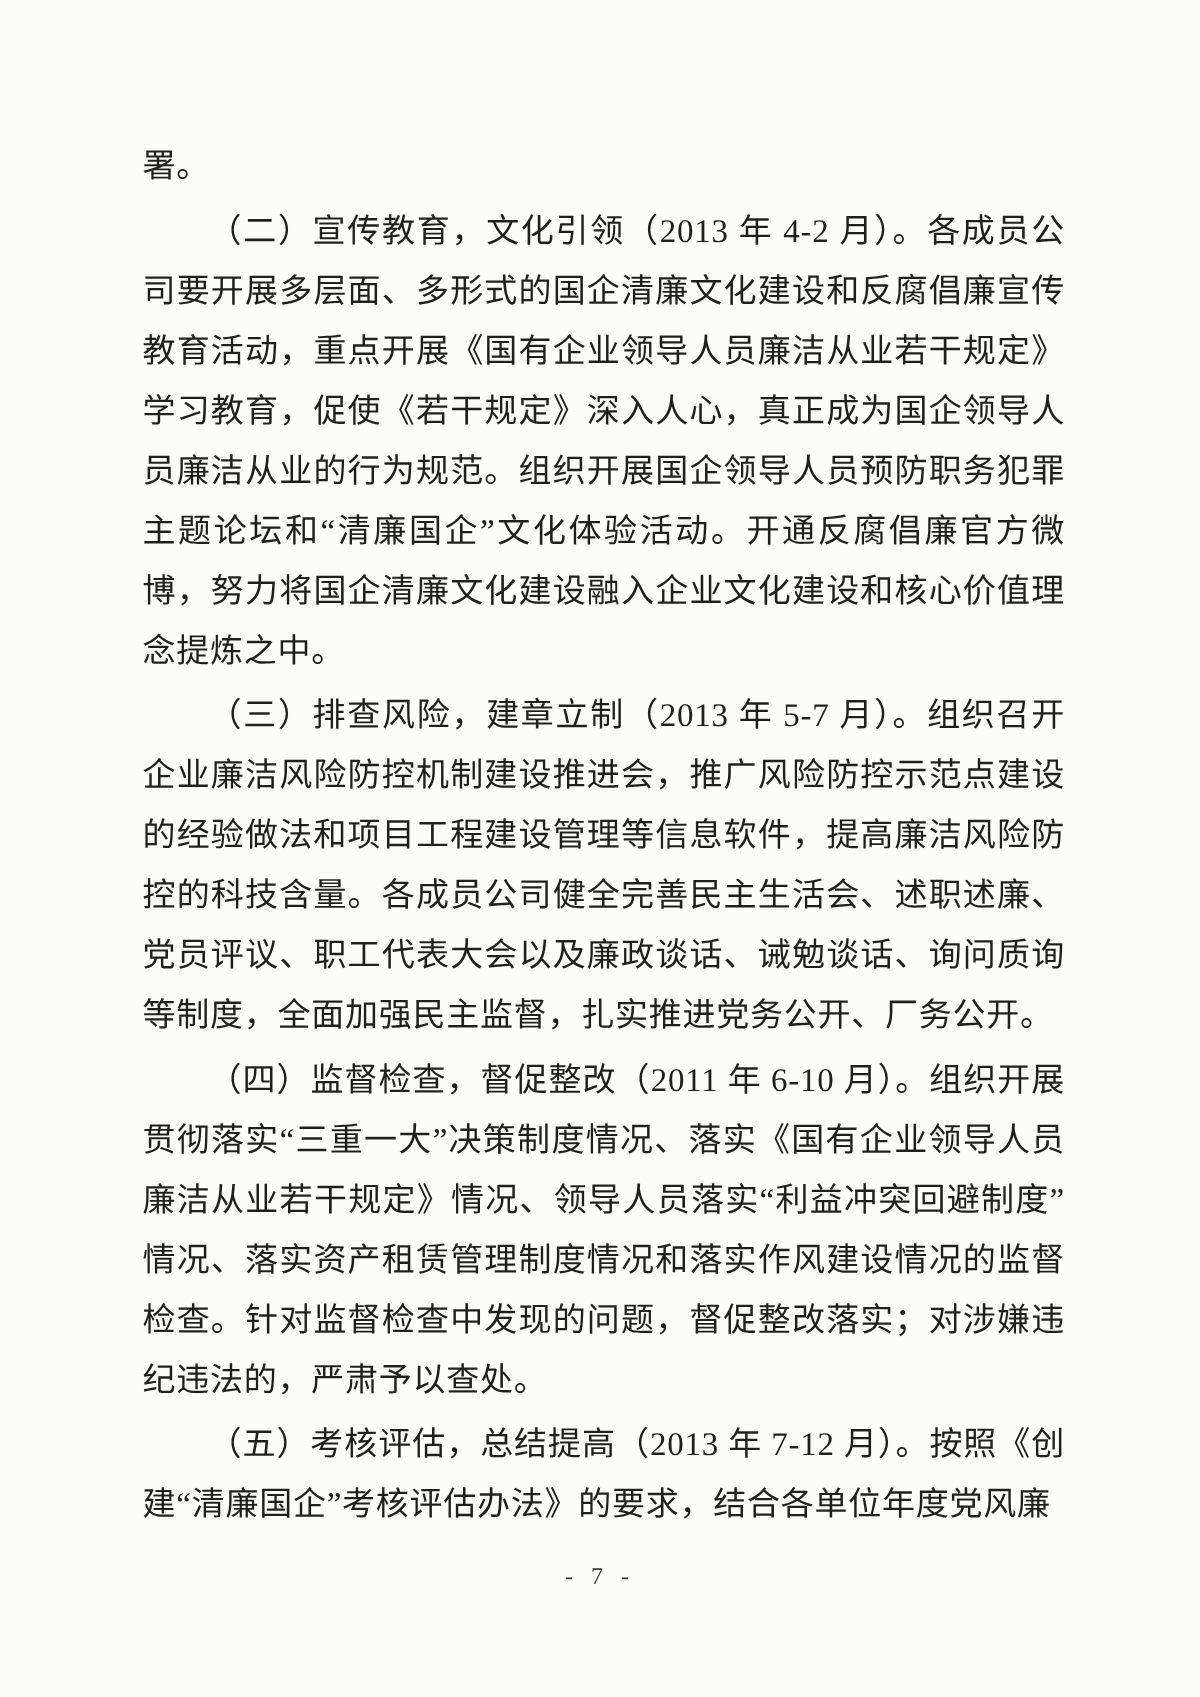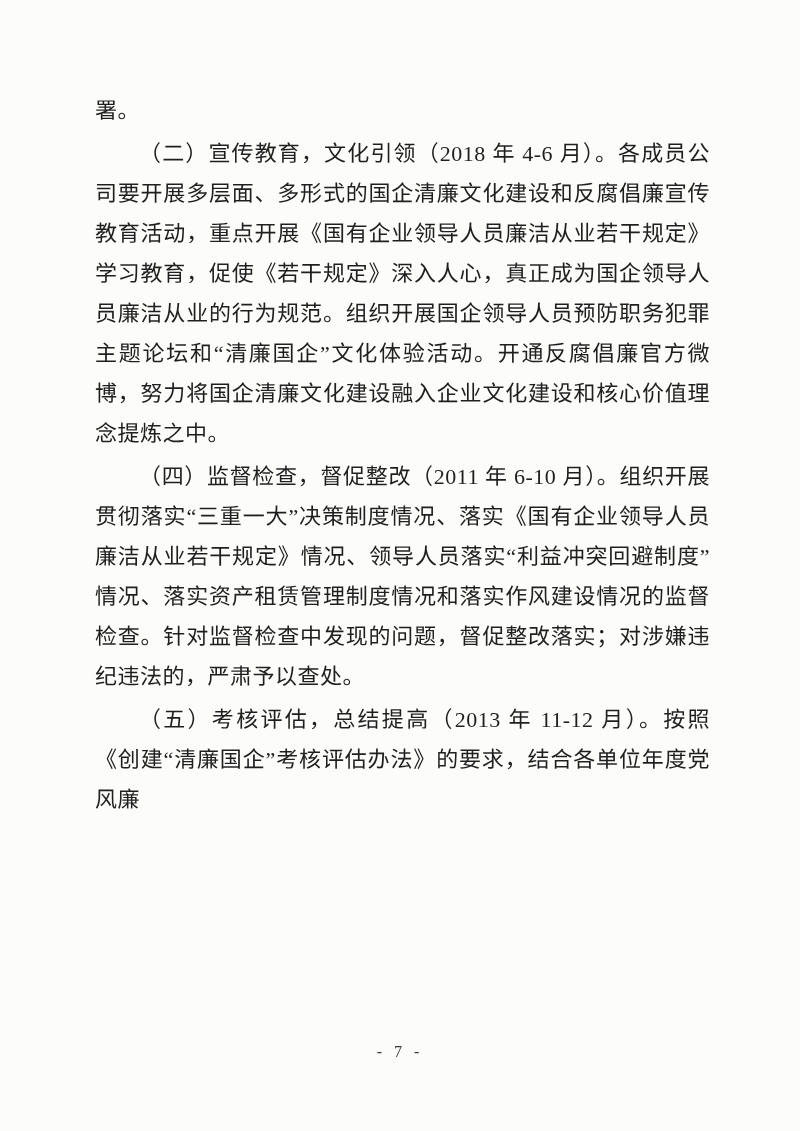--- a/index.html
+++ b/index.html
@@ -55,20 +55,21 @@
     letter-spacing: 4px;
     font-family: "Liberation Serif", "DejaVu Serif", serif;
   }
 </style>
 </head>
 <body>
 
 <main class="page">
   <section class="doc-body" id="paragraphs">
       <p class="para">署。</p>
-      <p class="para indent">（二）宣传教育，文化引领（2018 年 4-6 月）。各成员公司要开展多层面、多形式的国企清廉文化建设和反腐倡廉宣传教育活动，重点开展《国有企业领导人员廉洁从业若干规定》学习教育，促使《若干规定》深入人心，真正成为国企领导人员廉洁从业的行为规范。组织开展国企领导人员预防职务犯罪主题论坛和“清廉国企”文化体验活动。开通反腐倡廉官方微博，努力将国企清廉文化建设融入企业文化建设和核心价值理念提炼之中。</p>
+      <p class="para indent">（二）宣传教育，文化引领（2013 年 4-2 月）。各成员公司要开展多层面、多形式的国企清廉文化建设和反腐倡廉宣传教育活动，重点开展《国有企业领导人员廉洁从业若干规定》学习教育，促使《若干规定》深入人心，真正成为国企领导人员廉洁从业的行为规范。组织开展国企领导人员预防职务犯罪主题论坛和“清廉国企”文化体验活动。开通反腐倡廉官方微博，努力将国企清廉文化建设融入企业文化建设和核心价值理念提炼之中。</p>
+      <p class="para indent">（三）排查风险，建章立制（2013 年 5-7 月）。组织召开企业廉洁风险防控机制建设推进会，推广风险防控示范点建设的经验做法和项目工程建设管理等信息软件，提高廉洁风险防控的科技含量。各成员公司健全完善民主生活会、述职述廉、党员评议、职工代表大会以及廉政谈话、诫勉谈话、询问质询等制度，全面加强民主监督，扎实推进党务公开、厂务公开。</p>
       <p class="para indent">（四）监督检查，督促整改（2011 年 6-10 月）。组织开展贯彻落实“三重一大”决策制度情况、落实《国有企业领导人员廉洁从业若干规定》情况、领导人员落实“利益冲突回避制度”情况、落实资产租赁管理制度情况和落实作风建设情况的监督检查。针对监督检查中发现的问题，督促整改落实；对涉嫌违纪违法的，严肃予以查处。</p>
-      <p class="para indent">（五）考核评估，总结提高（2013 年 11-12 月）。按照《创建“清廉国企”考核评估办法》的要求，结合各单位年度党风廉</p>
+      <p class="para indent">（五）考核评估，总结提高（2013 年 7-12 月）。按照《创建“清廉国企”考核评估办法》的要求，结合各单位年度党风廉</p>
     </section>
   <footer class="page-footer">
     <span class="page-number">- 7 -</span>
   </footer>
 </main>
 
 </body></html>

